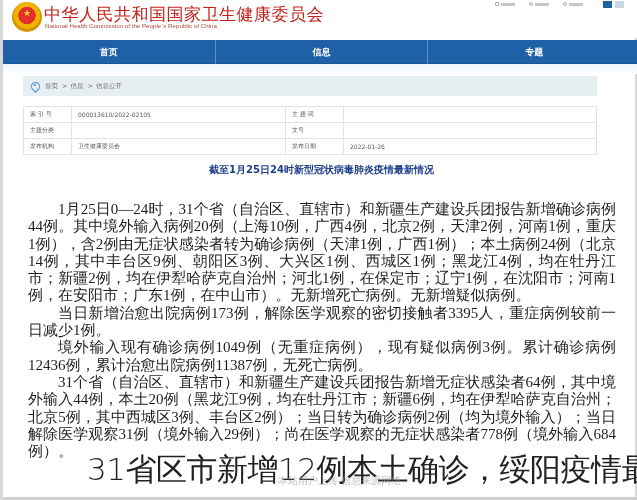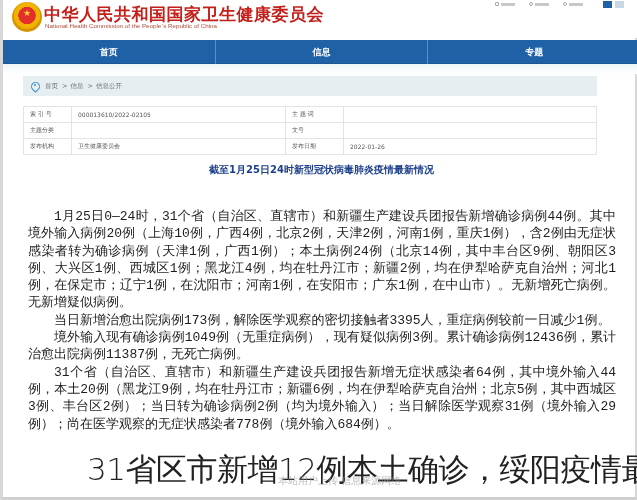--- a/index.html
+++ b/index.html
@@ -6,21 +6,21 @@
   html, body { width: 637px; height: 500px; overflow: hidden; background: #ffffff; }
   body { font-family: "DejaVu Serif", "Liberation Serif", serif; position: relative; }
 
   .page { position: absolute; left: 0; top: 0; width: 637px; height: 500px; border-left: 3px solid #d8d8d8; border-right: 2px solid #d8d8d8; }
 
   
   .header { position: absolute; left: 0; top: 0; width: 637px; height: 38px; background: #ffffff; }
   .emblem { position: absolute; left: 9px; top: 2px; width: 30px; height: 30px; border-radius: 50%;
             background: radial-gradient(circle at 50% 45%, #e4302b 0 38%, #f0b400 40% 58%, #d69500 60% 100%); }
   .emblem .star { position: absolute; left: 10px; top: 6px; width: 10px; height: 10px; color: #f7d23a; font-size: 9px; line-height: 10px; text-align: center; }
-  .site-title { position: absolute; left: 41px; top: 3px; font-family: "DejaVu Sans", "Liberation Sans", sans-serif; font-weight: bold; font-size: 17px; color: #c4201b; letter-spacing: 0.5px; white-space: nowrap; }
+  .site-title { position: absolute; left: 41px; top: 3px; font-family: "DejaVu Sans", "Liberation Sans", sans-serif; font-weight: normal; font-size: 17px; color: #c4201b; letter-spacing: 0.5px; white-space: nowrap; }
   .site-subtitle { position: absolute; left: 42px; top: 22px; font-family: "Liberation Sans", sans-serif; font-size: 6.2px; color: #b04a3a; white-space: nowrap; }
   .util { position: absolute; top: 0; height: 8px; display: flex; align-items: center; }
   .util-link { width: 26px; height: 6px; margin-left: 8px; display: flex; align-items: center; gap: 2px; }
   .util-link .ic { width: 4px; height: 4px; border: 1px solid #aaa; border-radius: 1px; }
   .util-link .tx { width: 14px; height: 3px; background: #c8c8c8; }
   .lang-btn { width: 9px; height: 7px; margin-left: 3px; }
 
   
   .nav { position: absolute; left: 0; top: 40px; width: 637px; height: 24px; background: #1f61a7; display: flex; border-bottom: 1px solid #1a5594; }
   .nav-item { flex: 1; height: 24px; line-height: 24px; text-align: center; color: #ffffff; font-family: "DejaVu Sans", "Liberation Sans", sans-serif; font-size: 9px; font-weight: bold; border-right: 1px solid #5d8dc6; }
@@ -39,21 +39,21 @@
   .meta { position: absolute; left: 20px; top: 106px; width: 574px; border-collapse: collapse; font-family: "DejaVu Sans", "Liberation Sans", sans-serif; font-size: 6px; color: #555; }
   .meta td { border: 1px solid #e3e3e3; height: 16px; padding-left: 6px; vertical-align: middle; }
   .meta td.k1 { width: 48px; }
   .meta td.v1 { width: 214px; }
   .meta td.k2 { width: 58px; }
 
   
   .doc-title { position: absolute; left: 0; top: 163px; width: 637px; text-align: center; font-family: "DejaVu Sans", "Liberation Sans", sans-serif; font-size: 10px; font-weight: bold; color: #1d3f8a; }
 
   
-  .body-text { position: absolute; left: 25px; top: 208px; width: 588px; font-family: Liberation Mono, monospace; font-size: 13px; line-height: 17.3px; color: #1e1e1e; text-align: justify; }
+  .body-text { position: absolute; left: 25px; top: 201px; width: 588px; font-family: Liberation Serif, serif; font-size: 15px; line-height: 17.3px; color: #1e1e1e; text-align: justify; }
   .body-text p { text-indent: 2em; }
 
   
   .caption { position: absolute; left: 0; top: 445px; width: 637px; height: 55px; }
   .caption-text { position: absolute; left: 84px; top: 4px; font-family: "DejaVu Sans", "Liberation Sans", sans-serif; font-size: 31px; color: #222; white-space: nowrap; letter-spacing: -0.5px; font-weight: 300; }
   .watermark { position: absolute; left: 275px; top: 29px; font-family: "DejaVu Sans", "Liberation Sans", sans-serif; font-size: 10px; color: rgba(150,150,150,0.65); white-space: nowrap; }
   .bottom-bar { position: absolute; left: 0; top: 497px; width: 637px; height: 3px; background: #cfcfcf; }
 </style>
 </head>
 <body>

